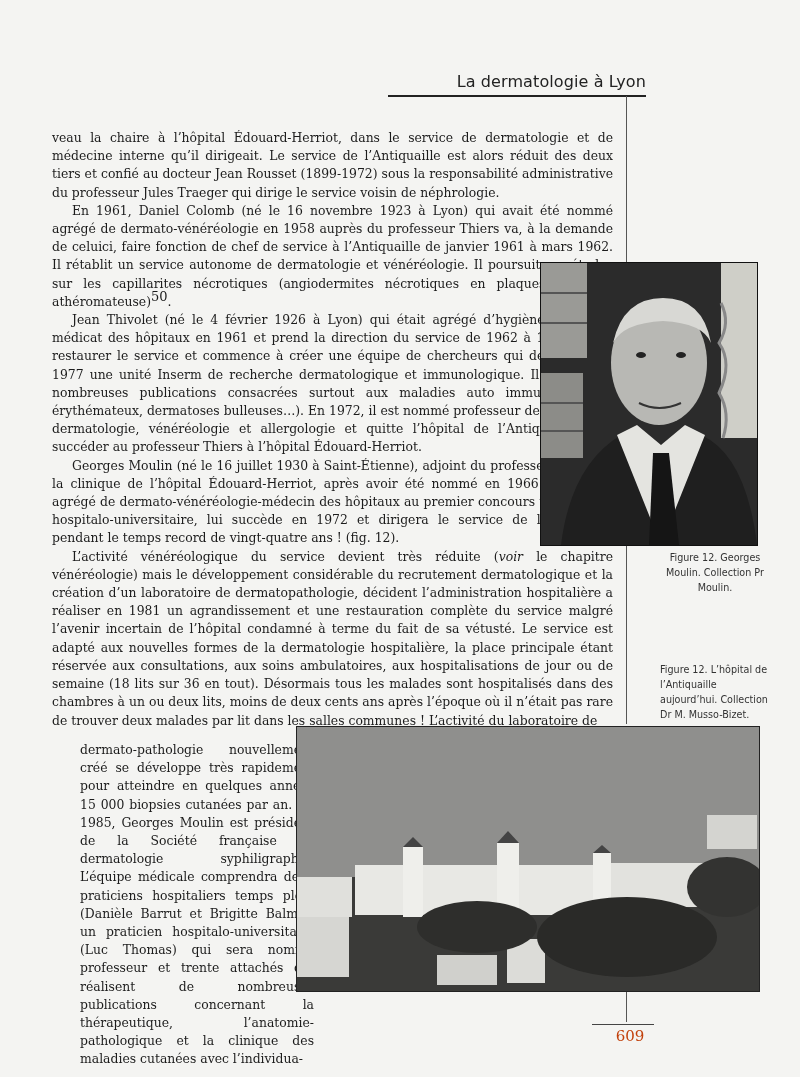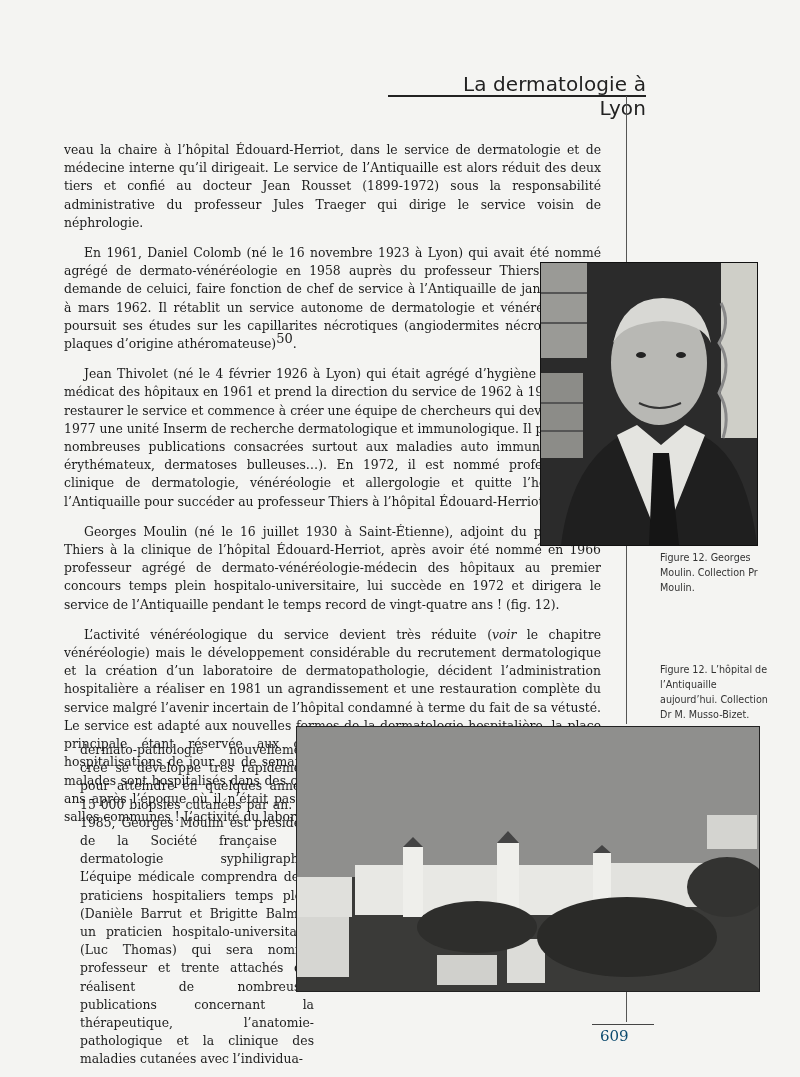--- a/index.html
+++ b/index.html
@@ -1,32 +1,32 @@
 <!DOCTYPE html>
 <html><head>
 <meta charset="utf-8">
 <style>
   html, body { margin:0; padding:0; }
   body { width:800px; height:1077px; background:#f4f4f2; position:relative; overflow:hidden; font-family:"DejaVu Serif", serif; color:#1c1c1c; }
-  .running-head { position:absolute; left:440px; top:72px; width:206px; text-align:right; font-family:"DejaVu Sans", sans-serif; font-size:20px; color:#222; letter-spacing:0.1px; }
+  .running-head { position:absolute; left:440px; top:72px; width:206px; text-align:right; font-family:"DejaVu Sans", sans-serif; font-size:16px; color:#222; letter-spacing:0.1px; }
   .head-rule { position:absolute; left:388px; top:95px; width:258px; height:1.5px; background:#222; }
   .vrule { position:absolute; left:626px; top:96px; width:1px; height:628px; background:#555; }
   .vrule2 { position:absolute; left:626px; top:990px; width:1px; height:32px; background:#555; }
   .foot-rule { position:absolute; left:592px; top:1024px; width:62px; height:1px; background:#444; }
-  .page-number { position:absolute; left:600px; top:1027px; width:60px; text-align:left; font-family:"DejaVu Serif", serif; font-size:15px; color:#0c4a6e; }
+  .page-number { position:absolute; left:600px; top:1027px; width:60px; text-align:center; font-family:"DejaVu Serif", serif; font-size:15px; color:#c2410c; }
   .body-text { position:absolute; left:52px; top:129px; width:561px; font-size:12.4px; line-height:18.2px; text-align:justify; }
-  .body-text p { margin:12px; }
+  .body-text p { margin:0; }
   .body-text p.ind { text-indent:20px; }
   .narrow { position:absolute; left:52px; top:741px; width:234px; font-size:12.4px; line-height:18.2px; text-align:justify;margin-left:28px; }
   .narrow p { margin:0; }
   sup { font-size:13px; line-height:0; }
   .photo-portrait { position:absolute; left:540px; top:262px; width:216px; height:282px; background:#2a2a2a; overflow:hidden; border:1px solid #111; }
   .photo-hospital { position:absolute; left:296px; top:726px; width:462px; height:264px; background:#8a8a88; overflow:hidden; border:1px solid #222; }
   .caption { position:absolute; font-family:"DejaVu Sans", sans-serif; font-size:9.6px; line-height:15px; color:#333; }
-  .cap12 { left:660px; top:550px; width:110px; }
+  .cap12 { left:660px; top:550px; width:110px;text-align:center; }
   .cap13 { left:660px; top:662px; width:110px; }
 </style>
 </head>
 <body>
 
 <div class="running-head">La dermatologie à Lyon</div>
 <div class="head-rule"></div>
 <div class="vrule"></div>
 <div class="vrule2"></div>
 

